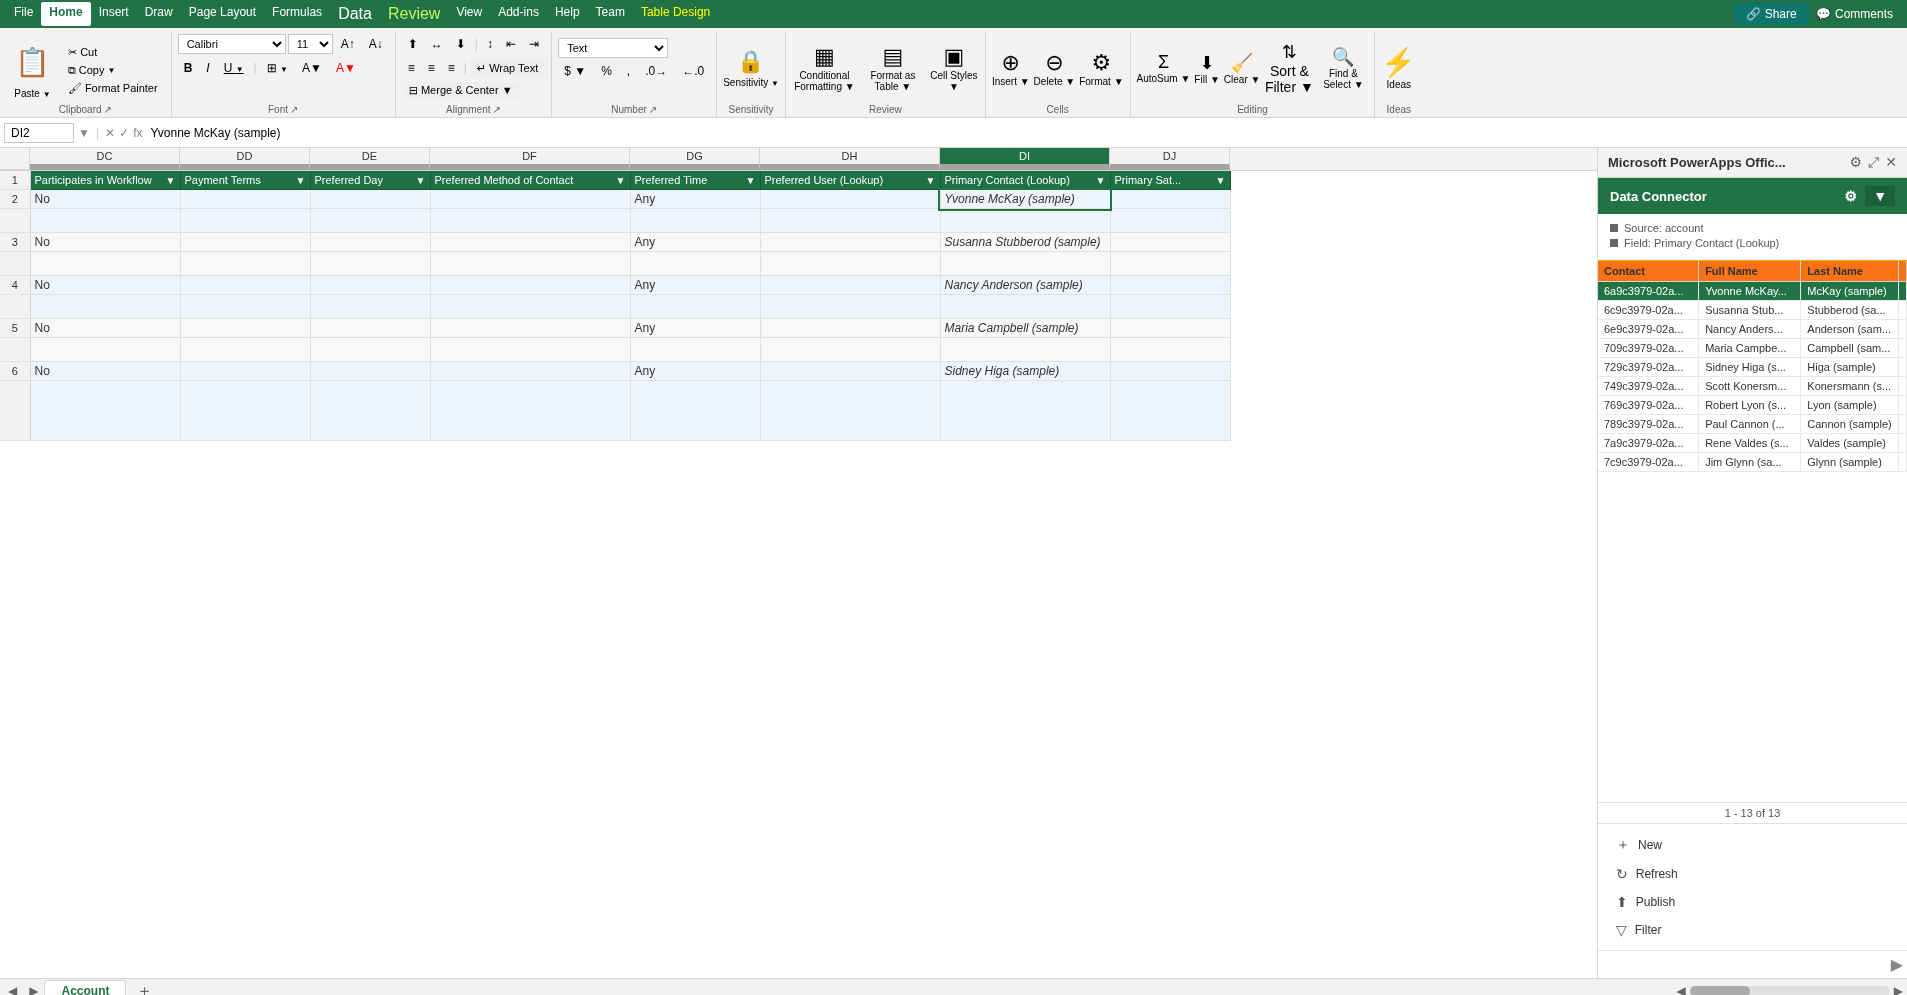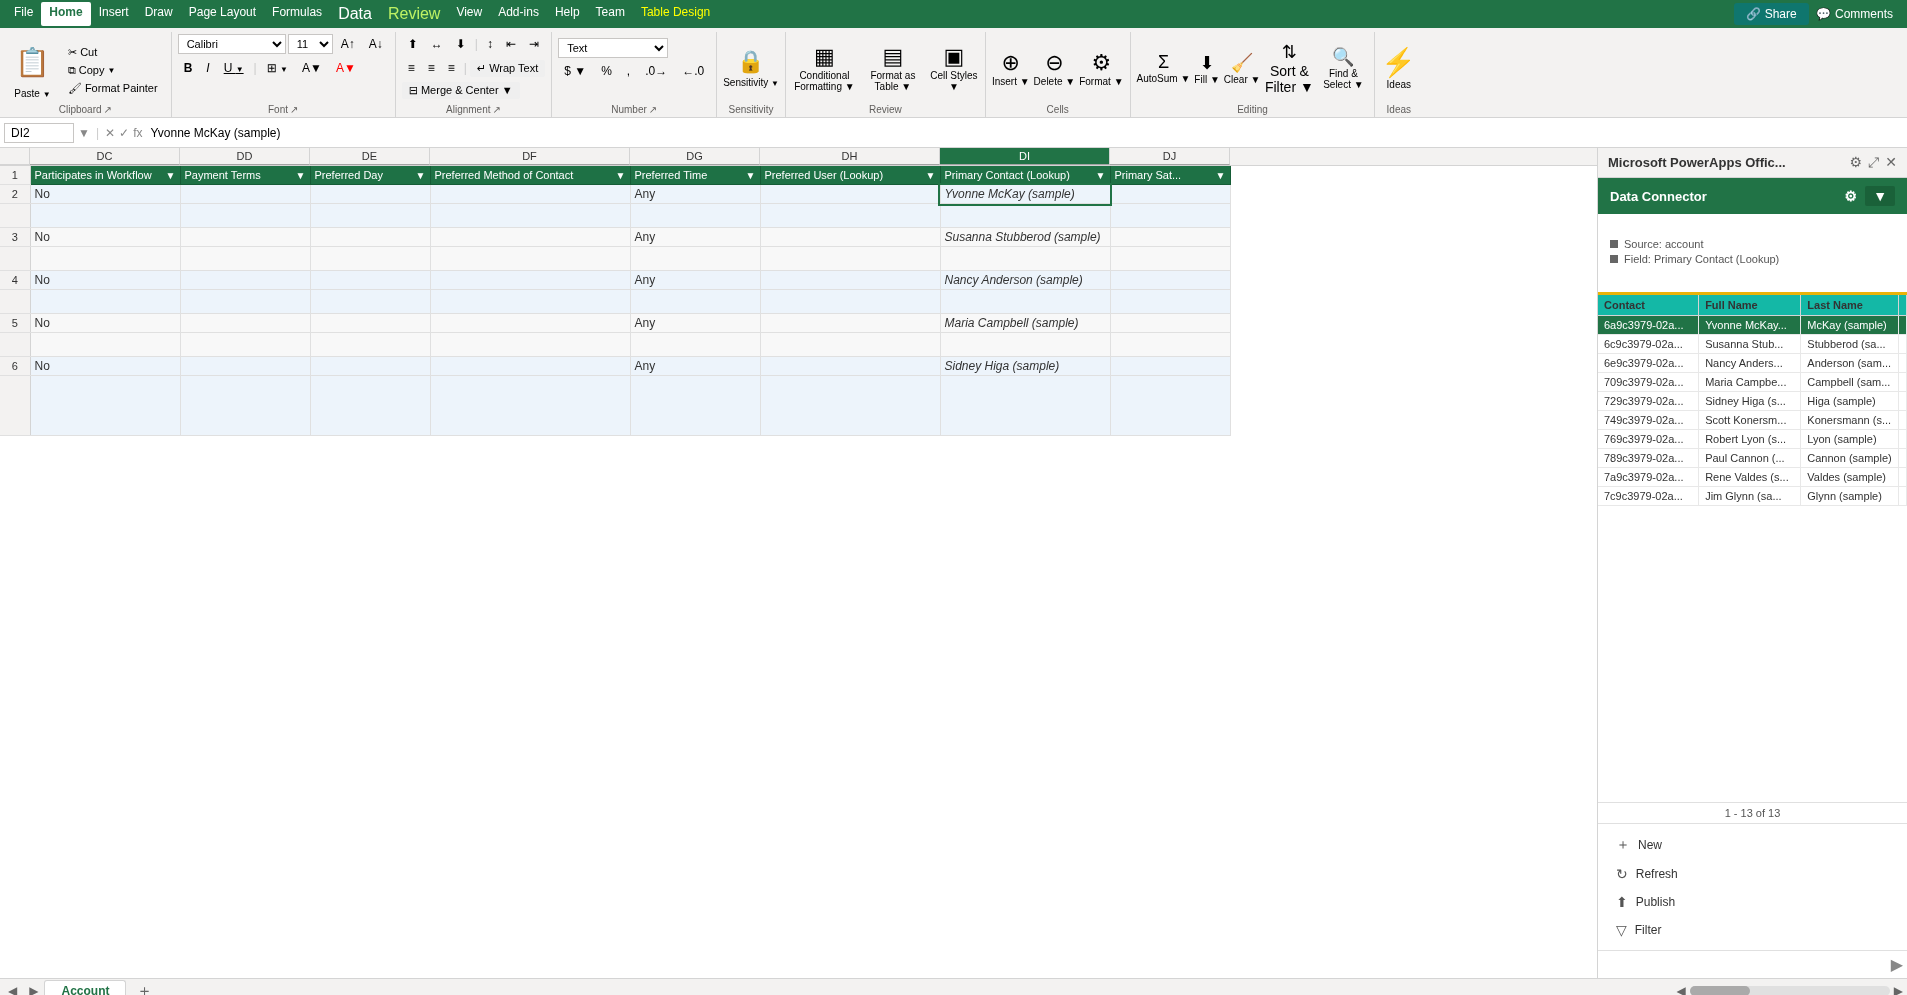--- a/index.html
+++ b/index.html
@@ -169,21 +169,21 @@
     .corner-cell {
       width: 30px;
       min-width: 30px;
       border-right: 1px solid #d4d4d4;
       border-bottom: 1px solid #d4d4d4;
       background: #f3f2f1;
       cursor: pointer;
     }
     .col-header {
       border-right: 1px solid #d4d4d4;
-      border-bottom: 1px solid #a3a3a3;
+      border-bottom: 6px solid #a3a3a3;
       text-align: center;
       font-size: 11px;
       color: #333;
       padding: 2px 0;
       background: #f3f2f1;
       cursor: pointer;
     }
     .col-header.selected { background: #217346; color: white; }
 
     
@@ -311,22 +311,22 @@
       padding: 8px 12px;
       display: flex;
       align-items: center;
       justify-content: space-between;
       font-size: 13px;
       font-weight: 600;
     }
     .dc-icons { display: flex; gap: 8px; align-items: center; font-size: 14px; }
 
     .panel-info {
-      padding: 24px 12px;
-      border-bottom: 3px solid #eab308;
+      padding: 8px 12px;
+      border-bottom: 1px solid #eab308;
       font-size: 11px;
       color: #555;
     }
     .panel-info div {
       display: flex;
       align-items: center;
       gap: 6px;
       margin-bottom: 3px;
     }
     .info-dot { width: 8px; height: 8px; background: #666; display: inline-block; }
@@ -335,21 +335,21 @@
     .panel-table-wrap {
       overflow-y: auto;
       flex: 1;
     }
     .panel-table {
       width: 100%;
       border-collapse: collapse;
       font-size: 11px;
     }
     .panel-table th {
-      background: #14b8a6;
+      background: #f97316;
       border-bottom: 1px solid #d4d4d4;
       border-right: 1px solid #d4d4d4;
       padding: 4px 6px;
       text-align: left;
       font-weight: 600;
       color: #333;
       position: sticky;
       top: 0;
     }
     .panel-table td {

